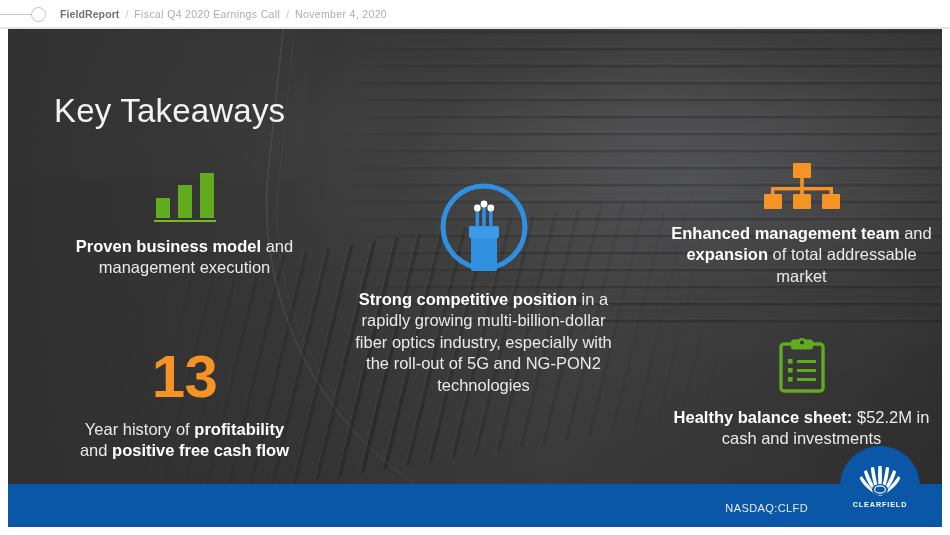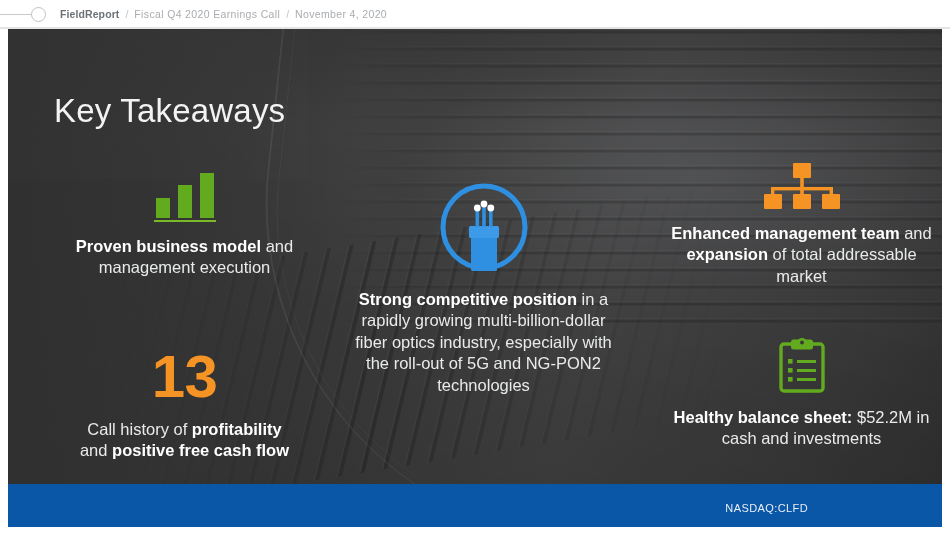--- a/index.html
+++ b/index.html
@@ -197,21 +197,21 @@
       </div>
       <div class="blk-text textline" style="margin-top:14px;">
         <b>Proven business model</b>
         <span>and management execution</span>
       </div>
     </div>
 
     <div class="block" id="col1-b">
       <div class="bignum">13</div>
       <div class="blk-text" style="margin-top:12px;">
-        <span>Call history of </span><b>profitability</b><br>
+        <span>Year history of </span><b>profitability</b><br>
         <span>and </span><b>positive free cash flow</b>
       </div>
     </div>
 
     <div class="block" id="col2">
       <div class="icon-wrap">
         <svg class="fibercircle" viewBox="0 0 92 92" xmlns="http://www.w3.org/2000/svg">
           <circle cx="46" cy="46" r="41" fill="none" stroke="#2f8fe0" stroke-width="5"></circle>
           <rect x="33" y="56" width="26" height="34" rx="1.5" fill="#2f8fe0"></rect>
           <rect x="31" y="45" width="30" height="12" rx="1.5" fill="#3d9ae8"></rect>
@@ -264,15 +264,31 @@
         </svg>
       </div>
       <div class="blk-text" style="margin-top:14px;">
         <b>Healthy balance sheet:</b>
         <span>$52.2M in cash and investments</span>
       </div>
     </div>
 
     <div class="bluebar"></div>
     <div class="ticker">NASDAQ:CLFD</div>
+    <div class="logo-disc">
+      <svg class="logo-mark" viewBox="0 0 42 33" xmlns="http://www.w3.org/2000/svg">
+        <g fill="#ffffff">
+          <path d="M21 32 C19.5 25 18.5 14 19.4 2 L22.6 2 C23.5 14 22.5 25 21 32 Z"></path>
+          <path d="M21 32 C16.2 25.6 12.6 15.8 11.9 3.6 L15.0 3.0 C17.0 15.0 19.2 25.3 21 32 Z"></path>
+          <path d="M21 32 C25.8 25.6 29.4 15.8 30.1 3.6 L27.0 3.0 C25.0 15.0 22.8 25.3 21 32 Z"></path>
+          <path d="M21 32 C13.6 26.8 7.6 18.6 4.9 7.6 L7.7 6.1 C12.0 17.0 16.8 26.0 21 32 Z"></path>
+          <path d="M21 32 C28.4 26.8 34.4 18.6 37.1 7.6 L34.3 6.1 C30.0 17.0 25.2 26.0 21 32 Z"></path>
+          <path d="M21 32 C12.0 28.4 4.8 22.4 0.6 14.2 L2.6 11.9 C9.0 21.0 15.6 28.2 21 32 Z"></path>
+          <path d="M21 32 C30.0 28.4 37.2 22.4 41.4 14.2 L39.4 11.9 C33.0 21.0 26.4 28.2 21 32 Z"></path>
+        </g>
+        <ellipse cx="21" cy="25.5" rx="8" ry="5.6" fill="#0a57a8"></ellipse>
+        <ellipse cx="21" cy="25.5" rx="5.4" ry="3.6" fill="none" stroke="#ffffff" stroke-width="1.1"></ellipse>
+      </svg>
+      <div class="logo-name">CLEARFIELD</div>
+    </div>
 
   </div>
 </div>
 
 </body></html>

